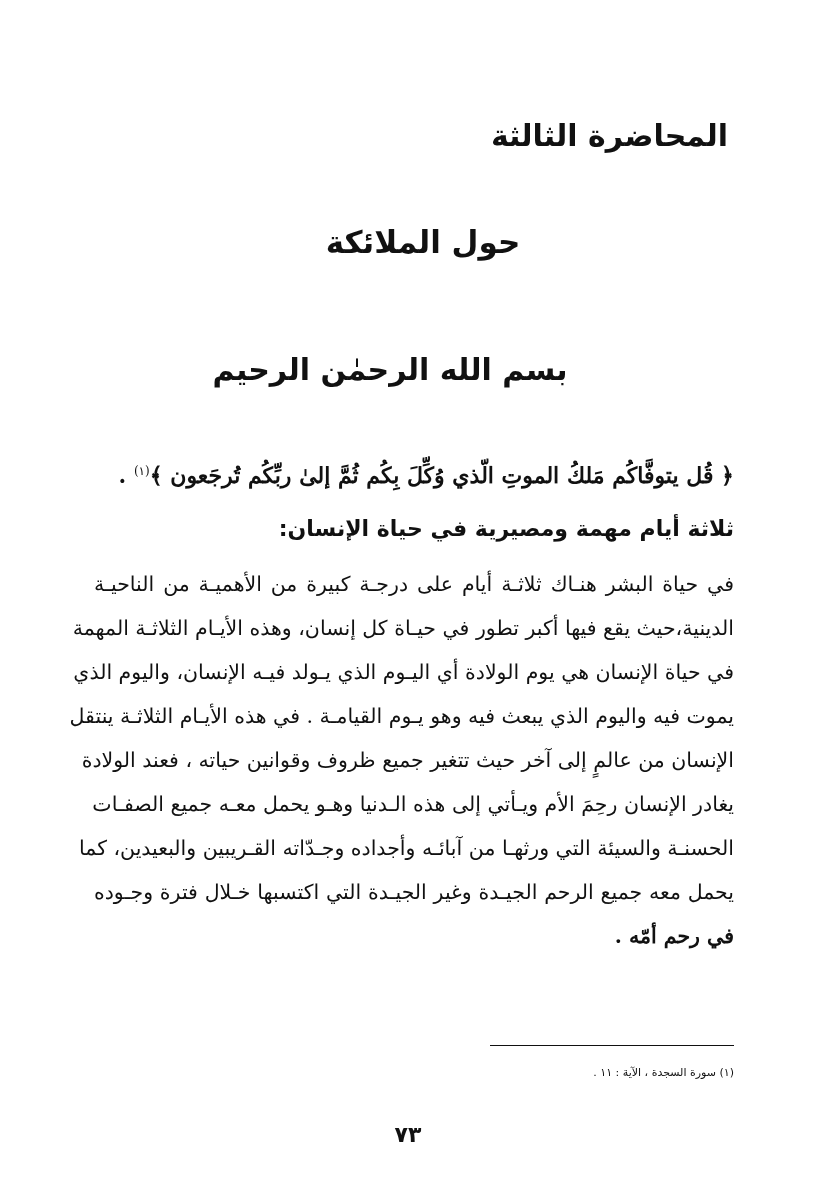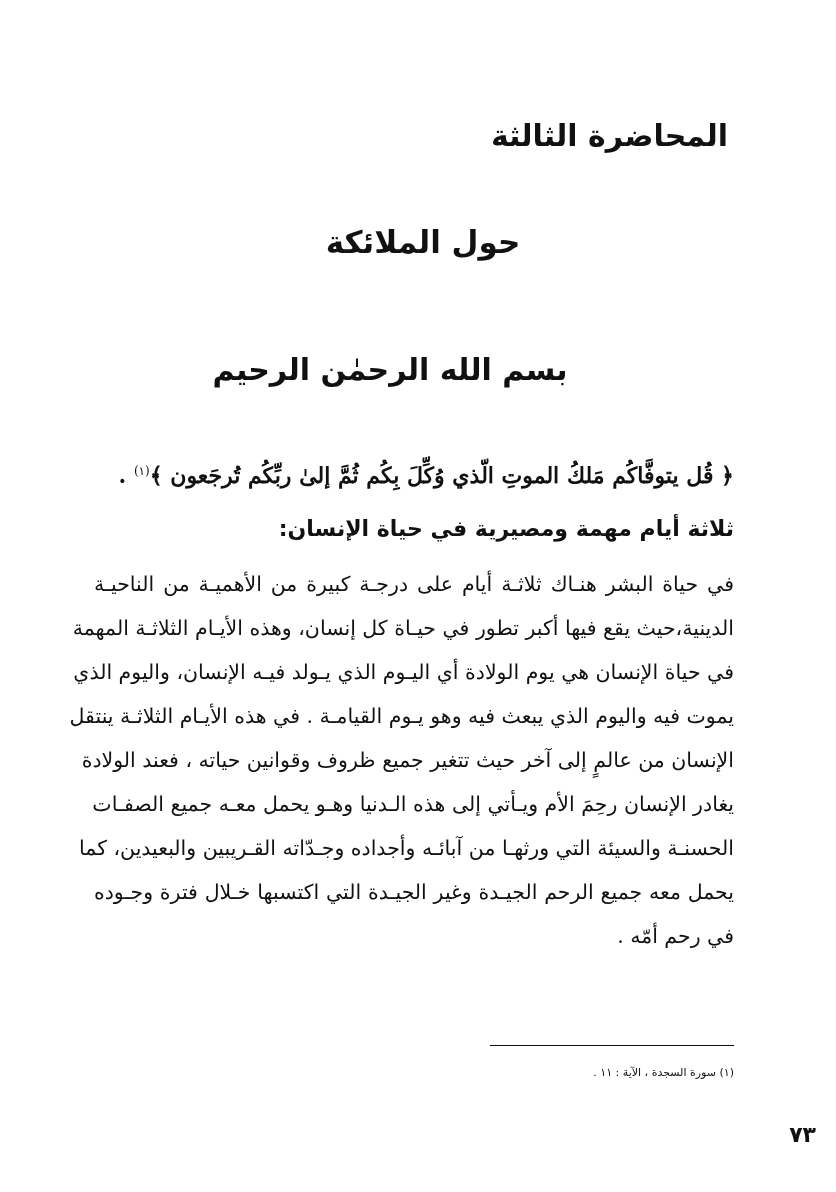--- a/index.html
+++ b/index.html
@@ -88,20 +88,21 @@
     }
     .para .line {
       display: block;
       white-space: nowrap;
       text-align: justify;
       text-align-last: justify;
       height: 44px;
     }
     .para .line.last {
       text-align-last: right;
+      font-weight: bold;
     }
     .para1 { top: 562px; }
     .para2 { top: 958px; }
     .footnote-rule {
       position: absolute;
       right: 102px;
       top: 1045px;
       width: 244px;
       height: 0;
       border-top: 1.5px solid #111;
@@ -111,21 +112,21 @@
       right: 102px;
       top: 1066px;
       font-family: "DejaVu Sans", "Liberation Sans", sans-serif;
       font-size: 11px;
       white-space: nowrap;
     }
     .page-number {
       position: absolute;
       left: 0; right: 0;
       top: 1122px;
-      text-align: right;
+      text-align: center;
       font-family: "DejaVu Sans", "Liberation Sans", sans-serif;
       font-size: 22px;
       font-weight: bold;
       padding-right: 20px;
     }
   </style>
 </head>
 <body>
 
 <div class="page">

